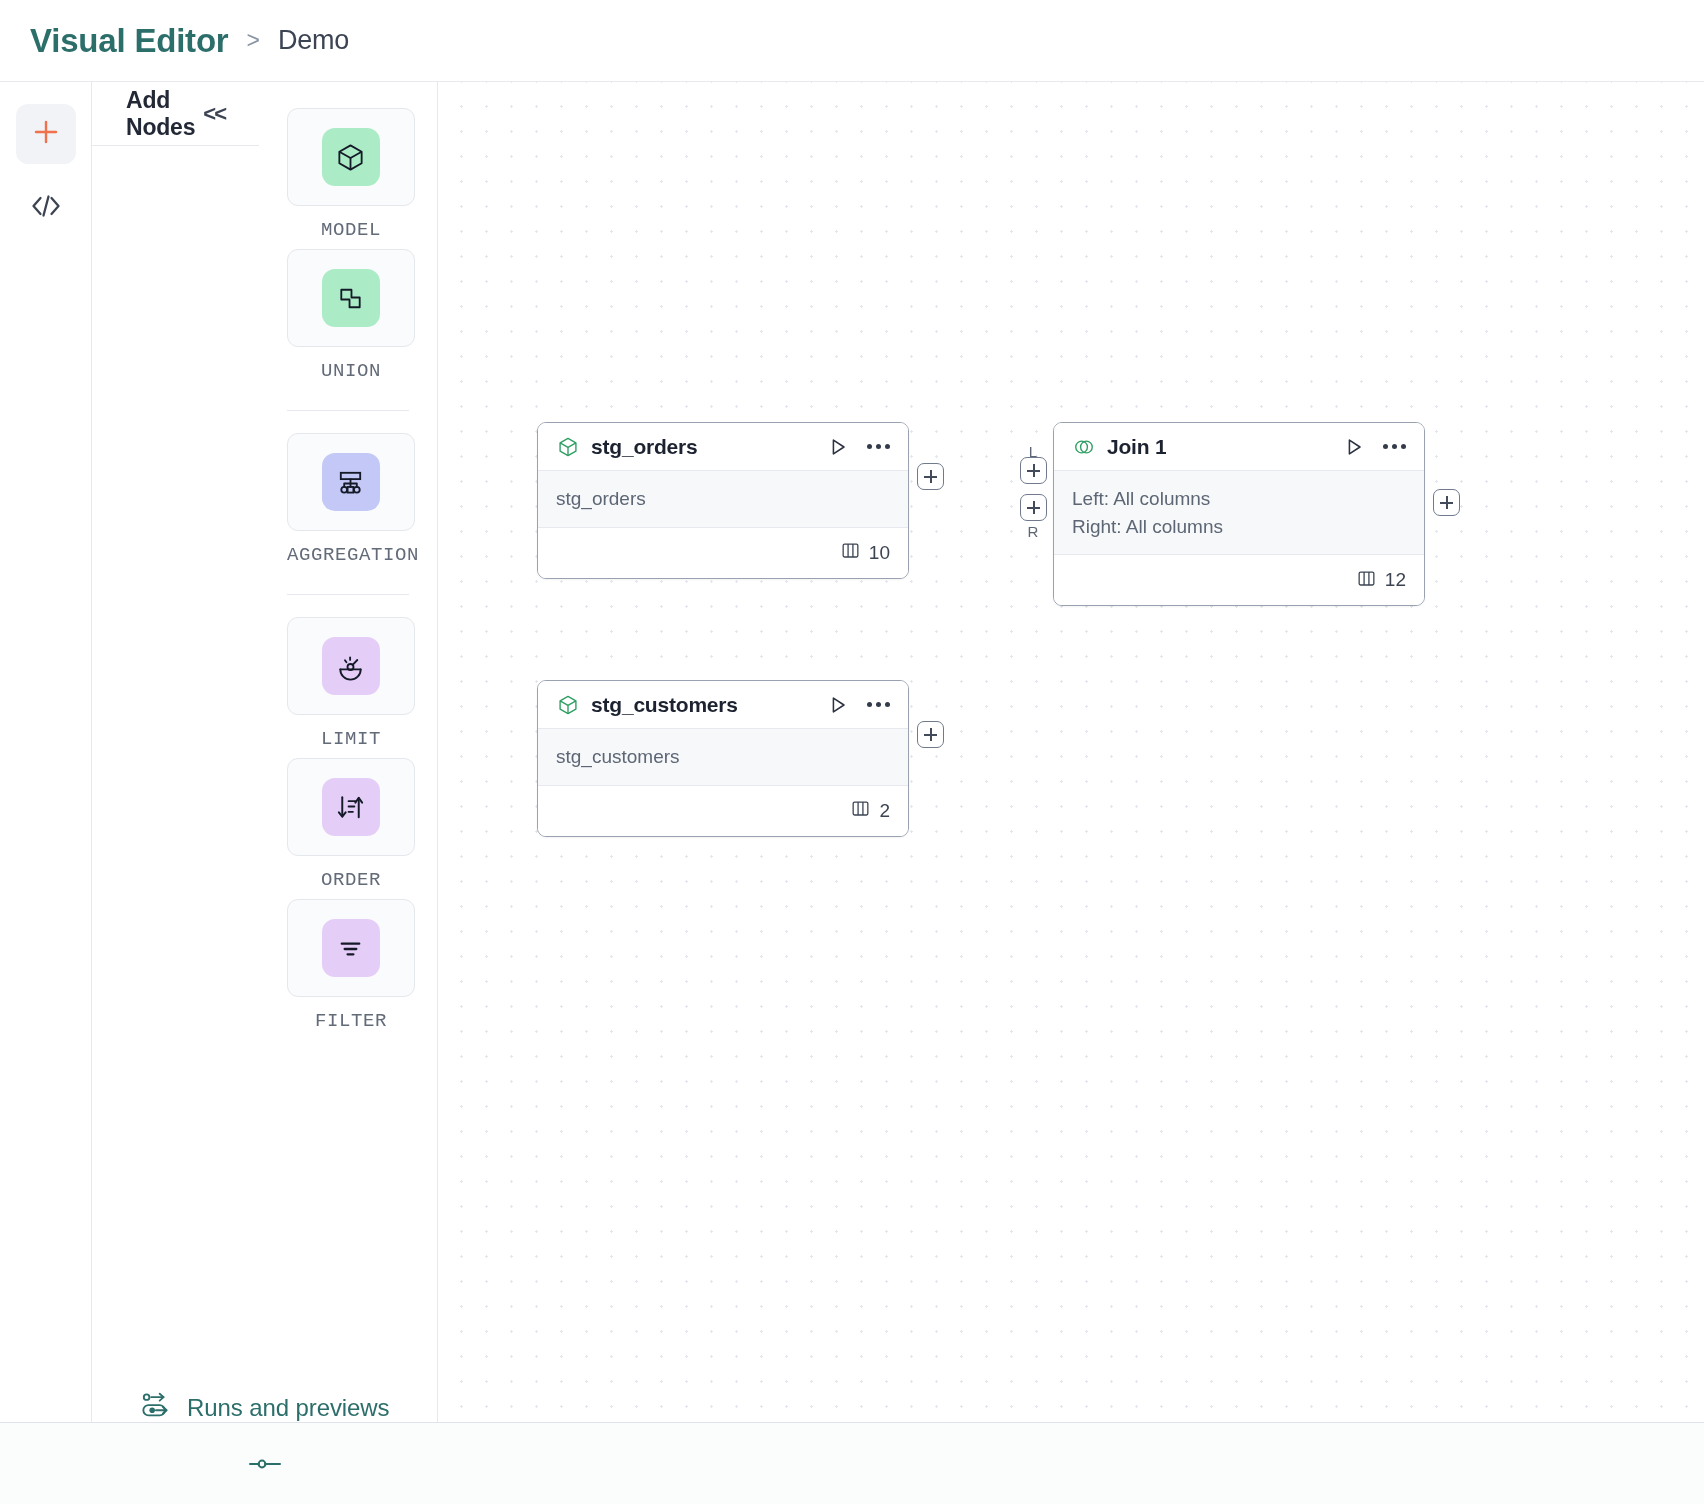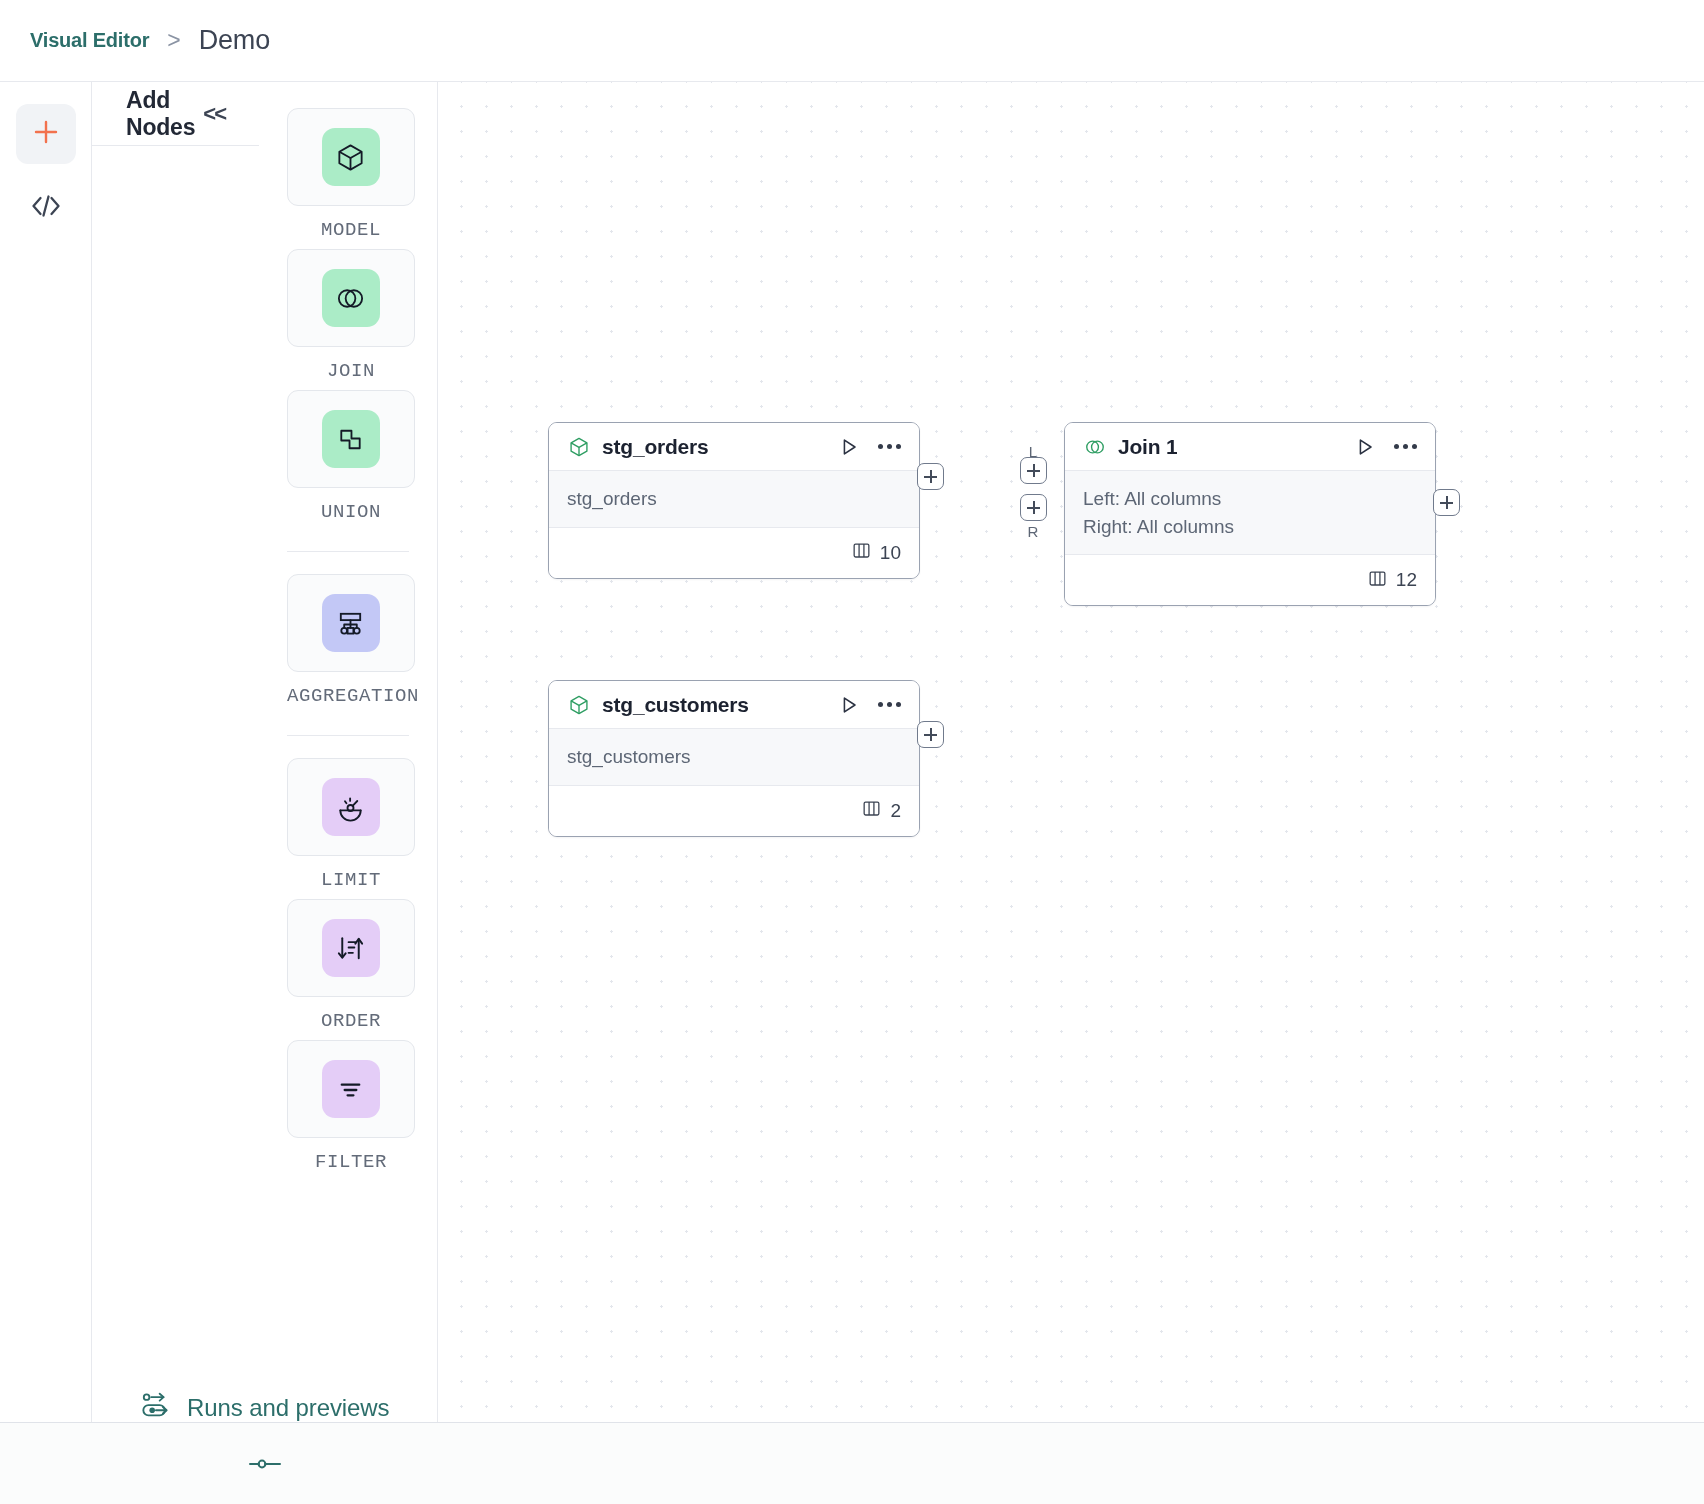--- a/index.html
+++ b/index.html
@@ -21,21 +21,21 @@
   
   .topbar {
     height: 82px;
     flex: 0 0 82px;
     display: flex; align-items: center;
     padding-left: 30px;
     background: #ffffff;
     border-bottom: 1px solid #e7e9ee;
   }
   .crumb-root {
-    font-size: 20px;
+    font-size: 33px;
     font-weight: 700;
     color: #2c6e6a;
     letter-spacing: -0.2px;
     cursor: pointer;
   }
   .crumb-sep {
     font-size: 23px;
     color: #8a93a3;
     margin: 0 18px;
     font-weight: 500;
@@ -126,21 +126,20 @@
   .edges { position: absolute; inset: 0; pointer-events: none; }
 
   
   .fnode {
     position: absolute;
     background: #ffffff;
     border: 1px solid #9aa2b1;
     border-radius: 9px;
     box-shadow: 0 1px 2px rgba(22,28,45,.05);
     overflow: hidden;
-    margin-left: 11px;
   }
   .fnode-head {
     height: 48px;
     display: flex; align-items: center;
     padding: 0 16px 0 18px;
     background: #ffffff;
     border-bottom: 1px solid #e7e9ee;
   }
   .fnode-ico { width: 24px; height: 24px; flex: 0 0 24px; display: flex; align-items: center; justify-content: center; }
   .fnode-title {
@@ -246,31 +245,20 @@
                 <svg width="31" height="31" viewBox="0 0 32 32">
                   <path d="M16 3.5 L27.5 10 V22 L16 28.5 L4.5 22 V10 Z" fill="none" stroke="#141a27" stroke-width="1.9" stroke-linejoin="round"></path>
                   <path d="M4.5 10 L16 16.5 L27.5 10" fill="none" stroke="#141a27" stroke-width="1.9" stroke-linejoin="round"></path>
                   <path d="M16 16.5 V28.5" fill="none" stroke="#141a27" stroke-width="1.9"></path>
                 </svg>
               </div>
             </div>
             <div class="node-label">MODEL</div>
           </div>
 
-          <div class="node-cell">
-            <div class="node-tile">
-              <div class="chip green">
-                <svg width="31" height="31" viewBox="0 0 32 32">
-                  <circle cx="12.5" cy="16" r="8.5" fill="none" stroke="#141a27" stroke-width="1.9"></circle>
-                  <circle cx="19.5" cy="16" r="8.5" fill="none" stroke="#141a27" stroke-width="1.9"></circle>
-                </svg>
-              </div>
-            </div>
-            <div class="node-label">JOIN</div>
-          </div>
 
           <div class="node-cell">
             <div class="node-tile">
               <div class="chip green">
                 <svg width="31" height="31" viewBox="0 0 32 32">
                   <path d="M6.5 7 H17 V15 H25.5 V25 H15 V17 H6.5 Z" fill="none" stroke="#141a27" stroke-width="1.9" stroke-linejoin="round"></path>
                 </svg>
               </div>
             </div>
             <div class="node-label">UNION</div>

